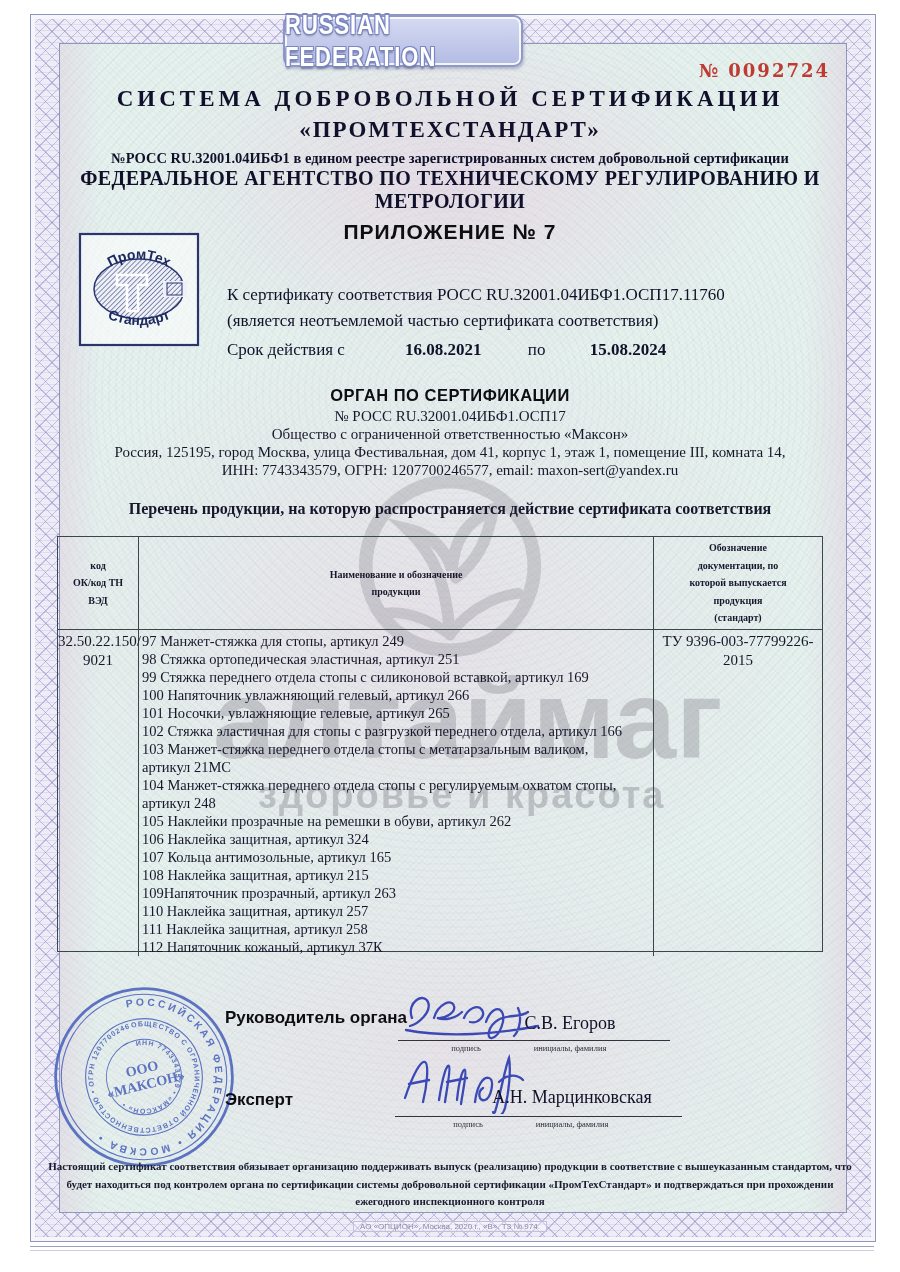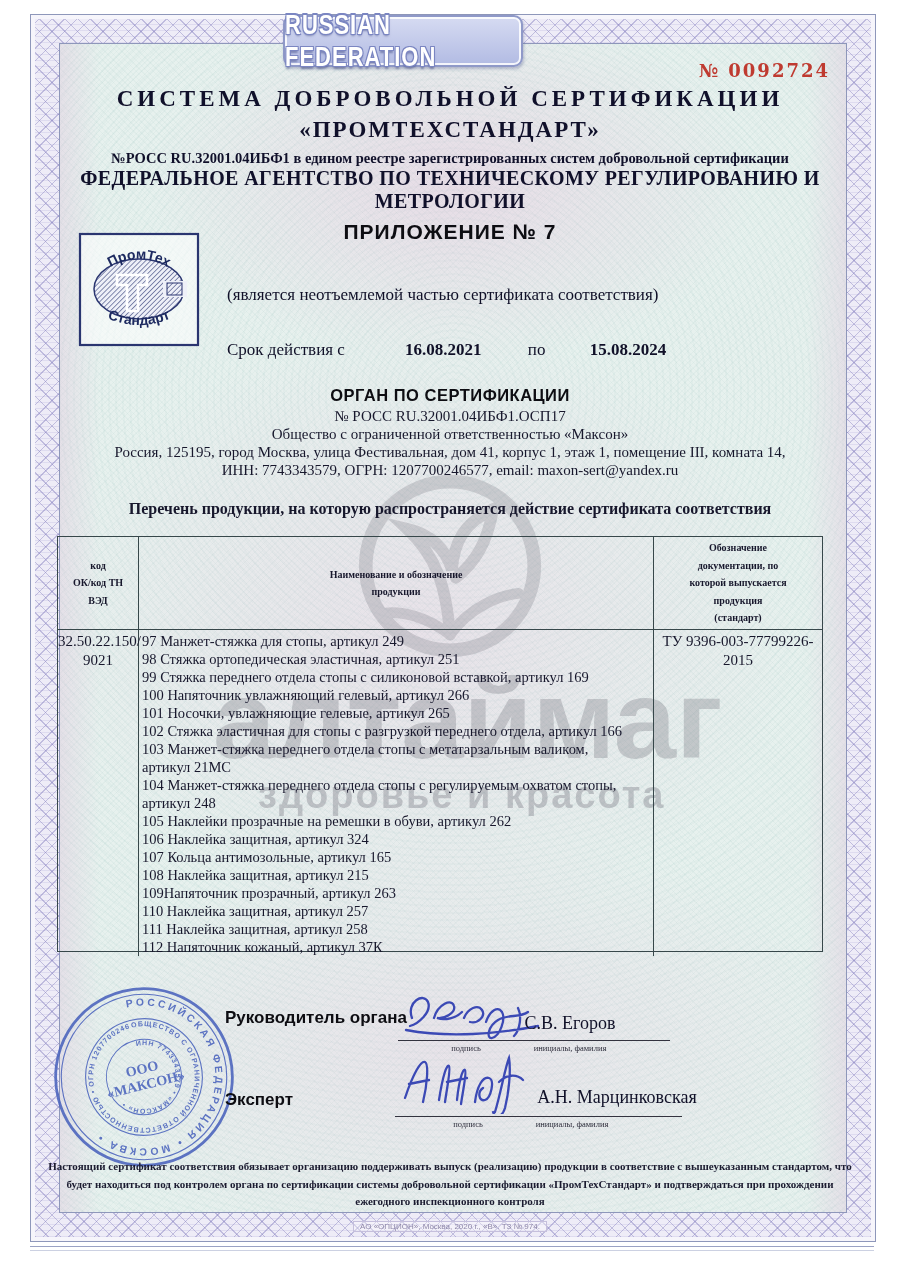--- a/index.html
+++ b/index.html
@@ -94,21 +94,21 @@
   .sig-svg{position:absolute;}
   .s1{left:398px;top:988px;width:150px;height:52px;}
   .s2{left:395px;top:1050px;width:140px;height:64px;}
   .sigline{position:absolute;border-top:1.2px solid #33333f;}
   .sl1{left:398px;top:1040px;width:136px;} .nl1{left:470px;top:1040px;width:200px;}
   .sl2{left:395px;top:1116px;width:146px;} .nl2{left:462px;top:1116px;width:220px;}
   .caption{position:absolute;text-align:center;font-size:8.5px;color:#2c2c3a;}
   .cap-s1{left:398px;top:1043px;width:136px;} .cap-n1{left:470px;top:1043px;width:200px;}
   .cap-s2{left:395px;top:1119px;width:146px;} .cap-n2{left:462px;top:1119px;width:220px;}
   .sig-name{position:absolute;text-align:center;font-size:18px;color:#101028;}
-  .n1{left:470px;top:1013px;width:200px;} .n2{left:462px;top:1087px;width:220px;margin-left:45px;}
+  .n1{left:470px;top:1013px;width:200px;} .n2{left:462px;top:1087px;width:220px;}
 
   
   .footer-note{position:absolute;left:48px;top:1158px;width:804px;text-align:center;
     font-size:11px;font-weight:bold;line-height:1.6;color:#1b1b30;}
   .imprint{position:absolute;left:290px;top:1222px;width:320px;text-align:center;
     font-family:"Liberation Sans",sans-serif;font-size:8px;color:#8d86a8;}
   .imprint span{border:1px solid #c5bfdc;padding:0 6px;background:rgba(255,255,255,.35);}
 </style>
 </head>
 <body>
@@ -161,20 +161,21 @@
       <path d="M40,44 h30 v10 h-9 v26 h-11 v-26 h-10 z" fill="url(#lh)" stroke="#ffffff" stroke-width="2.6"></path>
       <text font-family="Liberation Sans, sans-serif" font-size="14" font-weight="bold" fill="#1d2a60">
         <textPath href="#arcTop" startOffset="50%" text-anchor="middle">ПромТех</textPath>
       </text>
       <text font-family="Liberation Sans, sans-serif" font-size="14" font-weight="bold" fill="#1d2a60">
         <textPath href="#arcBottom" startOffset="50%" text-anchor="middle">Стандарт</textPath>
       </text>
     </svg>
 
     <div class="certref">
+      <div>К сертификату соответствия РОСС RU.32001.04ИБФ1.ОСП17.11760</div>
       <div>(является неотъемлемой частью сертификата соответствия)</div>
     </div>
     <div class="validity">
       <span>Срок действия с</span>
       <span class="date g1">16.08.2021</span>
       <span class="g2">по</span>
       <span class="date g3">15.08.2024</span>
     </div>
 
     <div class="ctr organ-title">ОРГАН ПО СЕРТИФИКАЦИИ</div>

